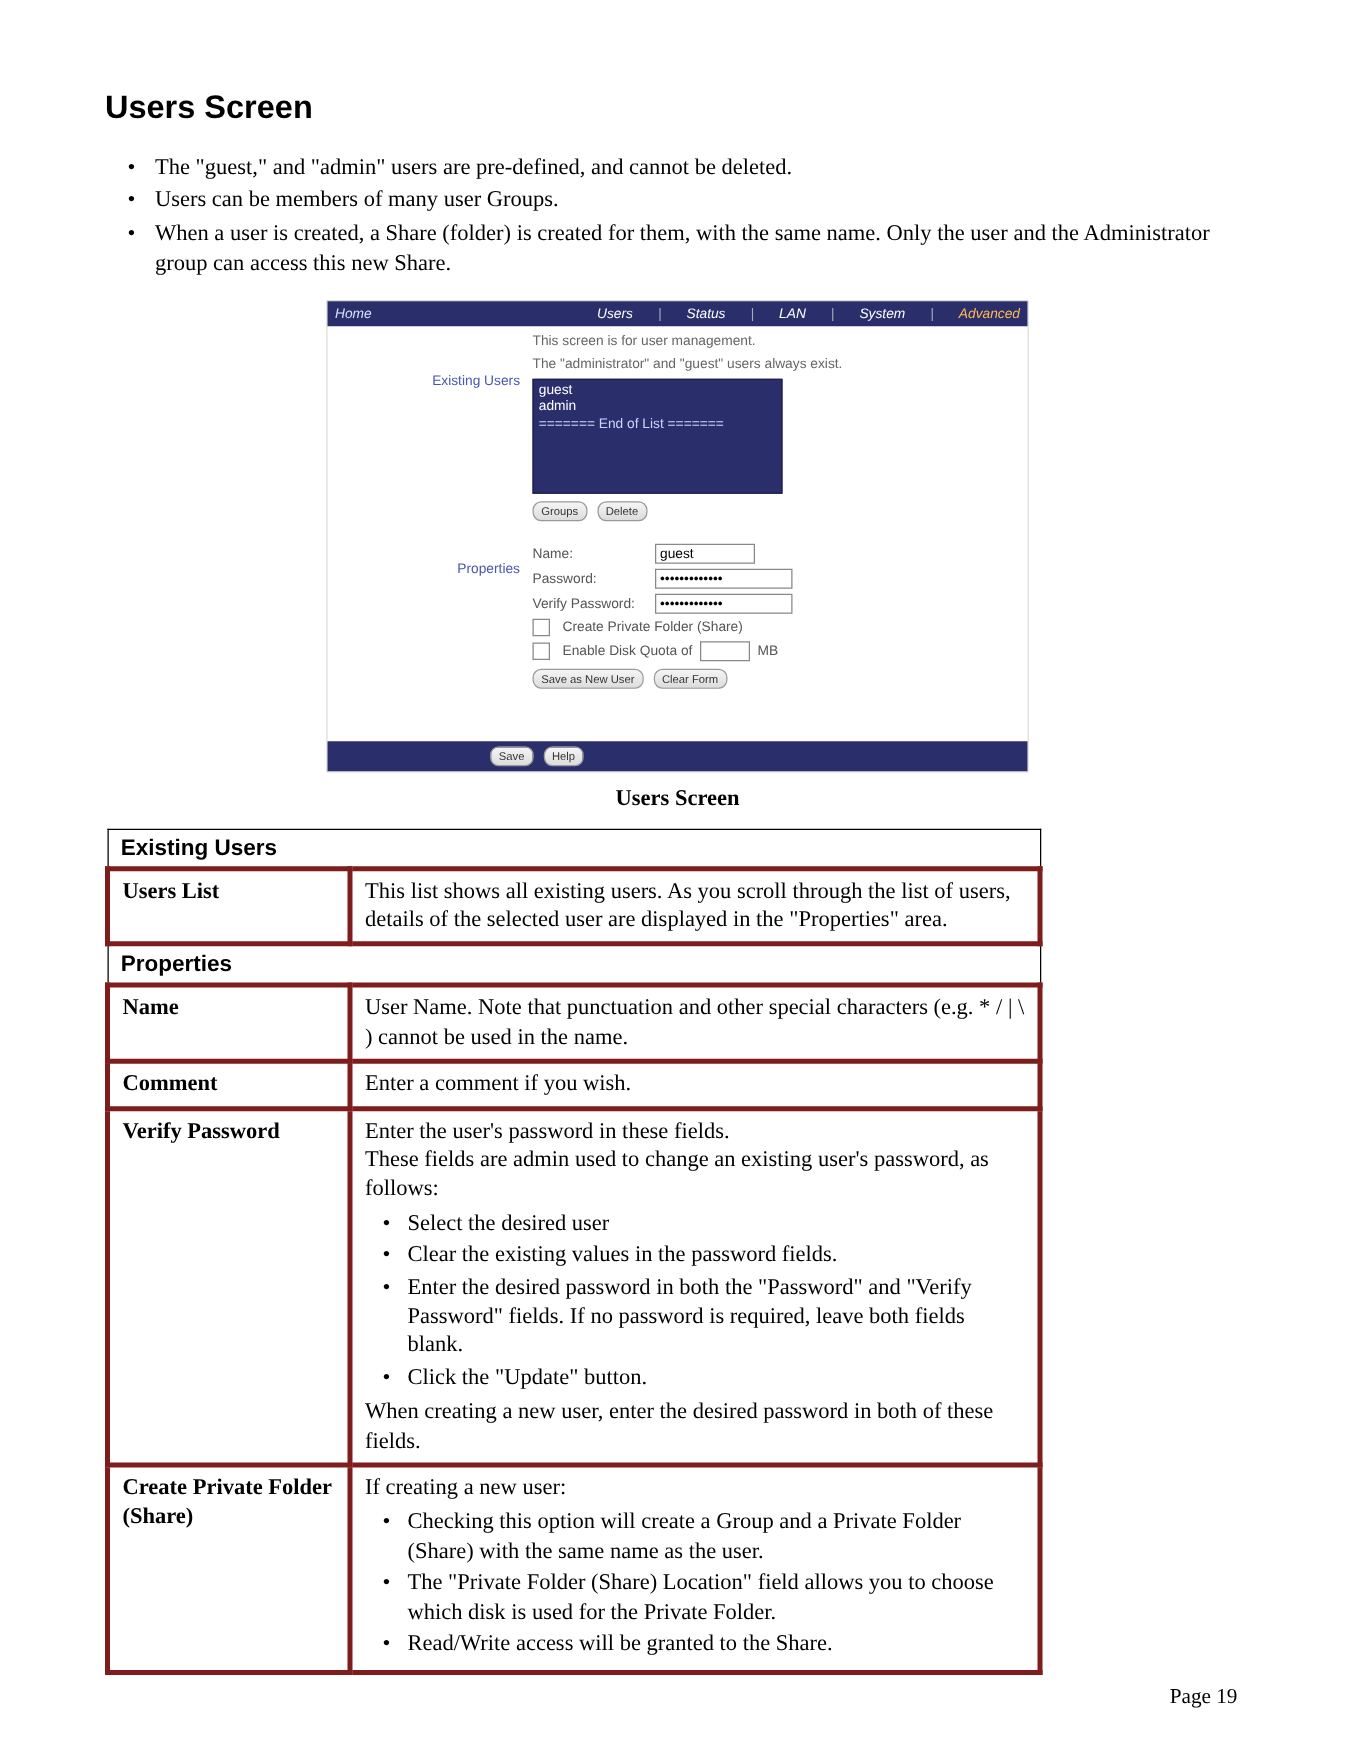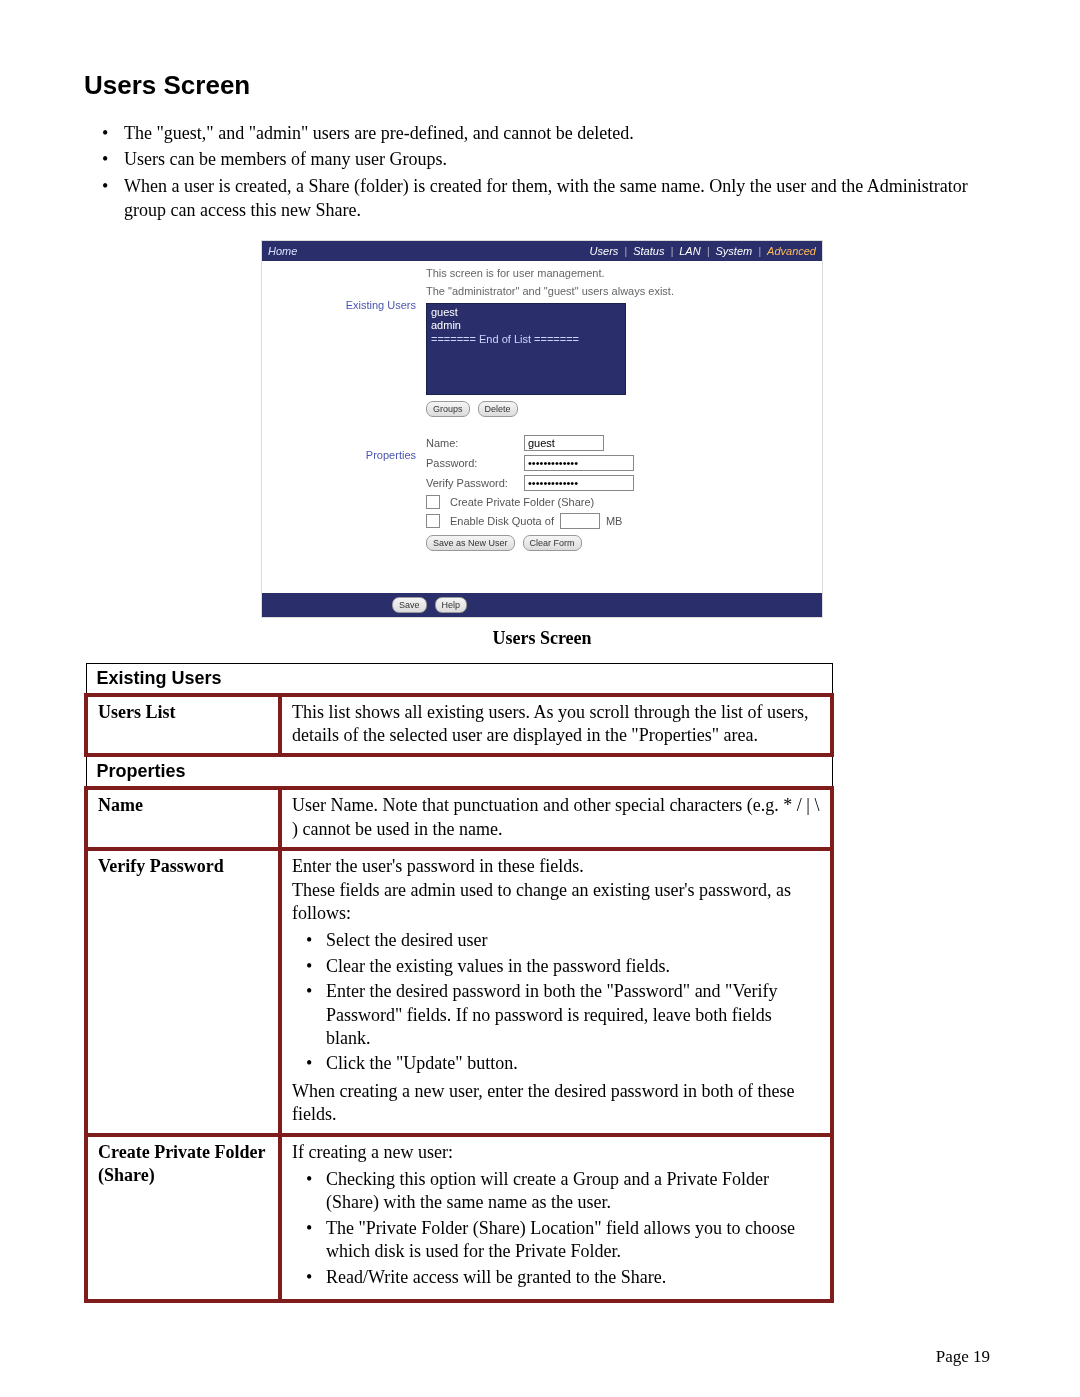--- a/index.html
+++ b/index.html
@@ -70,21 +70,21 @@
     justify-content: space-between;
     padding: 0 6px;
     font-style: italic;
   }
   .shot .topbar .home {
     color: #d8e0ff;
     font-size: 11px;
   }
   .shot .topbar .navlinks {
     display: flex;
-    gap: 6px;
+    gap: 20px;
     font-size: 11px;
   }
   .shot .topbar .navlinks .sep { color: #aab; }
   .shot .topbar .navlinks .adv { color: #ffbb55; }
 
   .shot .body {
     display: flex;
   }
   .shot .leftcol {
     width: 150px;
@@ -342,20 +342,24 @@
       <td>This list shows all existing users. As you scroll through the list of users, details of the selected user are displayed in the "Properties" area.</td>
     </tr>
     <tr>
           <th class="group" colspan="2">Properties</th>
         </tr>
     <tr>
       <td class="key">Name</td>
       <td>User Name. Note that punctuation and other special characters (e.g. * / | \ ) cannot be used in the name.</td>
     </tr>
     <tr>
+      <td class="key">Comment</td>
+      <td>Enter a comment if you wish.</td>
+    </tr>
+    <tr>
       <td class="key">Verify Password</td>
       <td>
         <div>Enter the user's password in these fields.</div>
         <div>These fields are admin used to change an existing user's password, as follows:</div>
         <ul class="inner">
           <li>Select the desired user</li>
           <li>Clear the existing values in the password fields.</li>
           <li>Enter the desired password in both the "Password" and "Verify Password" fields. If no password is required, leave both fields blank.</li>
           <li>Click the "Update" button.</li>
         </ul>

